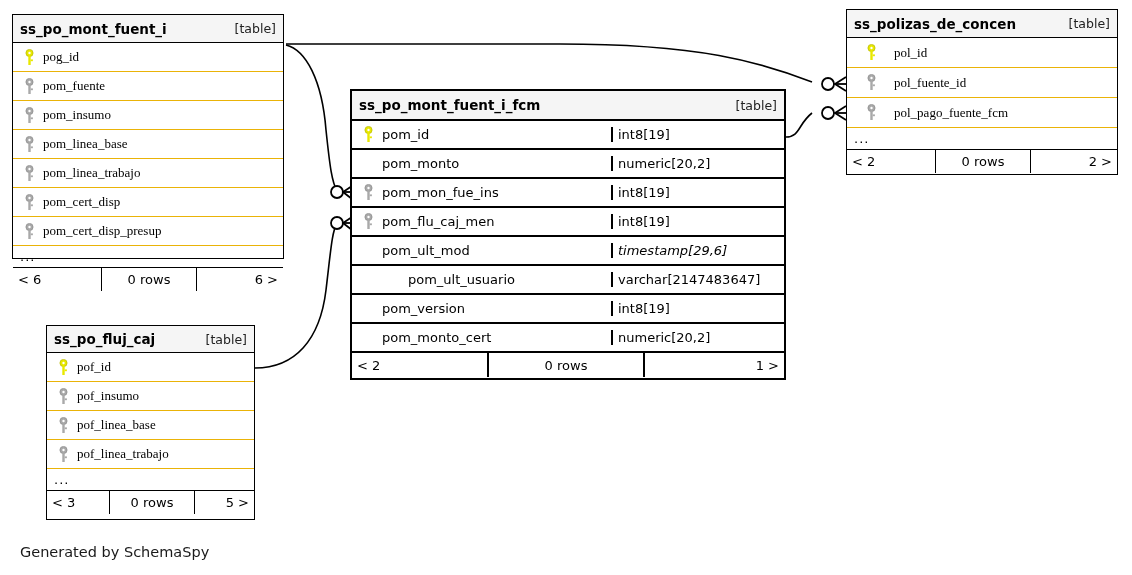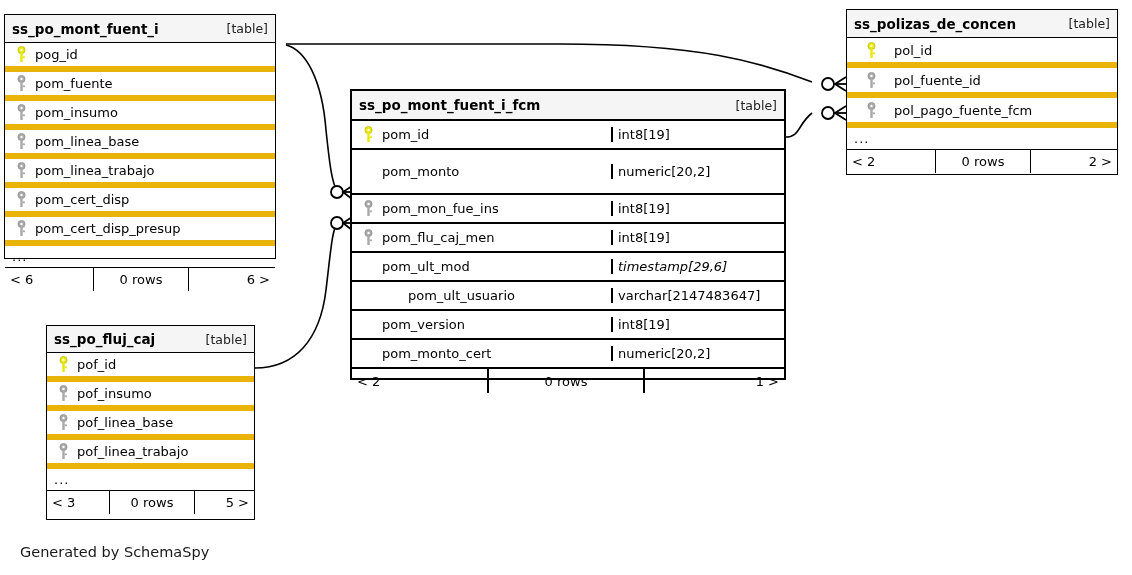--- a/index.html
+++ b/index.html
@@ -59,21 +59,21 @@
 
   .col-row {
     box-sizing: border-box;
     display: flex;
     align-items: center;
     font-size: 13px;
     color: #000000;
     white-space: nowrap;
   }
   .entity.thick .col-row { border-bottom: 2px solid #000000; }
-  .entity.thin  .col-row { border-bottom: 6px solid #eab308; }
+  .entity.thin  .col-row { border-bottom: 1px solid #eab308; font-family: Liberation Serif, serif; }
 
   .col-name {
     display: flex;
     align-items: center;
     box-sizing: border-box;
     flex: 1 1 auto;
     padding-left: 7px;
     overflow: hidden;
   }
   .col-type {
@@ -173,21 +173,21 @@
       </g>
 
       <g>
         <circle cx="337" cy="223" r="6" fill="#ffffff"></circle>
         <path d="M 352,217 L 343,223 L 352,230" stroke-width="1.8"></path>
         <path d="M 352,223 L 343,223" stroke-width="1.8"></path>
       </g>
     </g>
   </svg>
 
-  <div class="entity thin" style="left:4px; top:14px; width:272px; height:245px;">
+  <div class="entity thin" style="left:12px; top:14px; width:272px; height:245px;">
     <div class="ent-header" style="height:28px;">
       <span>ss_po_mont_fuent_i</span>
       <span class="tag">[table]</span>
     </div>
 
     <div class="col-row" style="height:29px;">
       <span class="col-name">
         <span class="keyslot" style="width:18px;">
           <svg width="9" height="17" viewBox="0 0 9 17">
               <circle cx="4.5" cy="4" r="3.6" fill="#e8e800" stroke="#b8b800" stroke-width="0.7"></circle>
@@ -307,21 +307,21 @@
               <circle cx="4.5" cy="4" r="1.2" fill="#ffffff"></circle>
               <rect x="3.3" y="6.6" width="2.4" height="9.4" fill="#e8e800"></rect>
               <rect x="5.7" y="10.4" width="2.2" height="1.8" fill="#e8e800"></rect>
             </svg>
         </span>
         <span style="padding-left:5px;">pom_id</span>
       </span>
       <span class="col-type" style="flex:1 1 auto;">int8[19]</span>
     </div>
 
-    <div class="col-row" style="height:45px;">
+    <div class="col-row" style="height:29px;">
       <span class="col-name" style="width:259px; flex:0 0 259px;">
         <span class="keyslot" style="width:18px;"></span>
         <span style="padding-left:5px;">pom_monto</span>
       </span>
       <span class="col-type" style="flex:1 1 auto;">numeric[20,2]</span>
     </div>
 
     <div class="col-row" style="height:29px;">
       <span class="col-name" style="width:259px; flex:0 0 259px;">
         <span class="keyslot" style="width:18px;">

